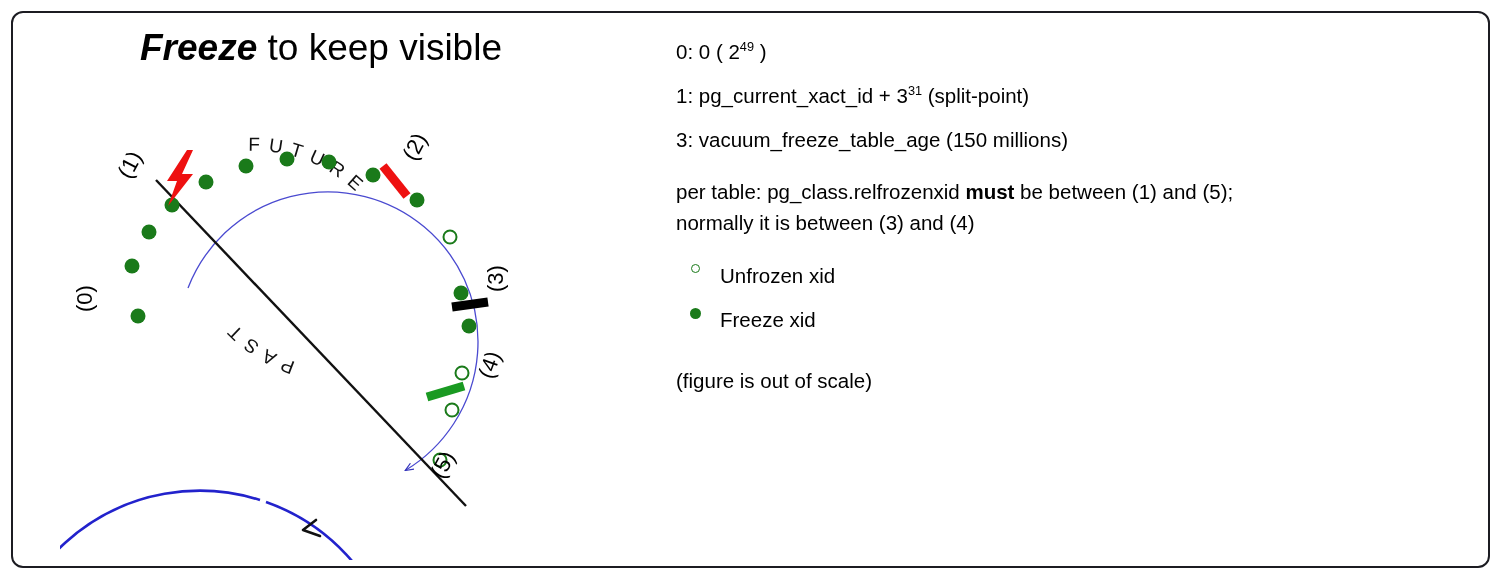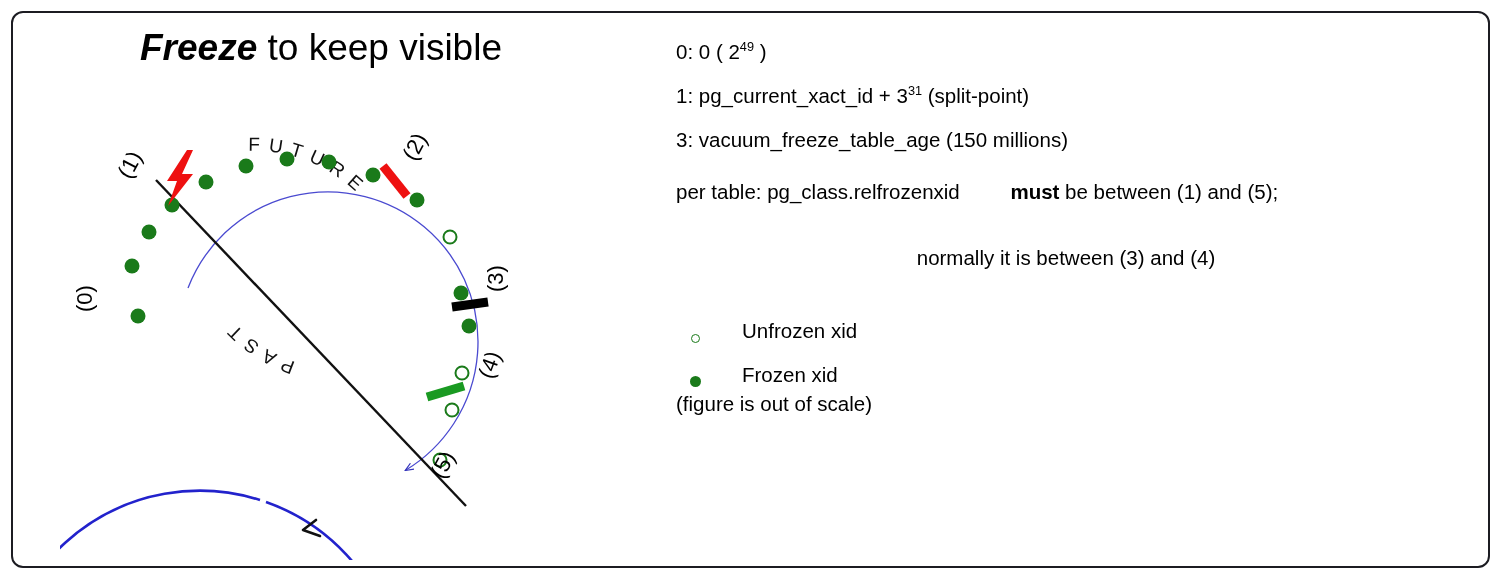--- a/index.html
+++ b/index.html
@@ -78,31 +78,30 @@
     font-size: 0.62em;
     vertical-align: super;
     line-height: 0;
   }
   #per-table {
     margin-top: 14px;
     font-size: 20.5px;
     line-height: 31px;
   }
   #per-table .l1 { display: block; text-align: left; }
-  #per-table .l2 { display: block; text-align: center; padding-right: 10px; margin-top: 35px;}
-  #per-table b { font-weight: bold; margin-left: 45px; }
+  #per-table .l2 { display: block; padding-right: 10px;}
+  #per-table b { font-weight: bold; }
 
   #legend {
     margin-top: 26px;
   }
   .legend-row {
     display: flex;
-    align-items: flex-end;
+    align-items: flex-start;
     height: 44px;
-    gap: 22px;
   }
   .legend-marker {
     width: 38px;
     display: flex;
     justify-content: center;
     align-items: center;
   }
   .dot-open {
     width: 9px; height: 9px;
     border-radius: 50%;
@@ -113,21 +112,21 @@
   .dot-filled {
     width: 11px; height: 11px;
     border-radius: 50%;
     background: #1a7a1a;
   }
   .legend-label {
     font-size: 20.5px;
     padding-left: 6px;
   }
   #out-of-scale {
-    margin-top: 2px;
+    margin-top: 14px;
     font-size: 20.5px;
     line-height: 30px;
   }
 </style>
 </head>
 <body>
 
 <div id="frame"></div>
 
 <div id="figure">
@@ -240,20 +239,20 @@
       <div class="legend-row">
         <span class="legend-marker">
           <span class="dot-open"></span>
         </span>
         <span class="legend-label">Unfrozen xid</span>
       </div>
       <div class="legend-row">
         <span class="legend-marker">
           <span class="dot-filled"></span>
         </span>
-        <span class="legend-label">Frozen xid</span>
+        <span class="legend-label">Freeze xid</span>
       </div>
     </div>
 
     <div id="out-of-scale">(figure is out of scale)</div>
 
   </div>
 </div>
 
 </body></html>

